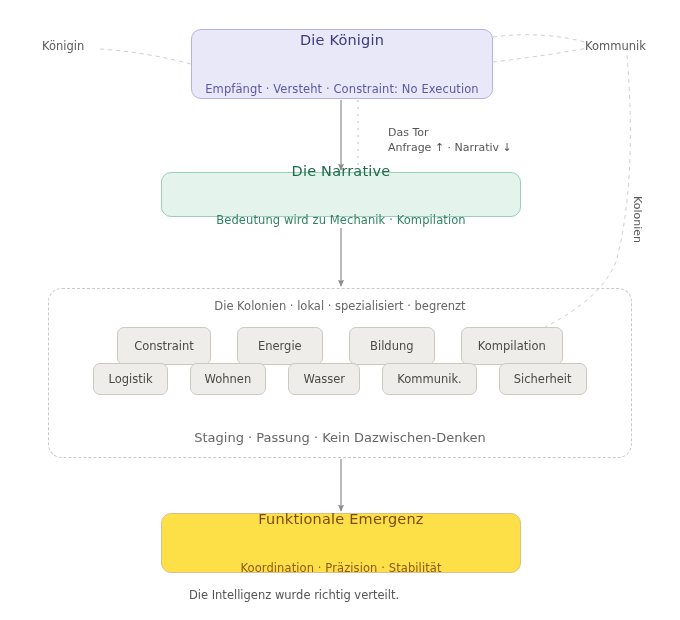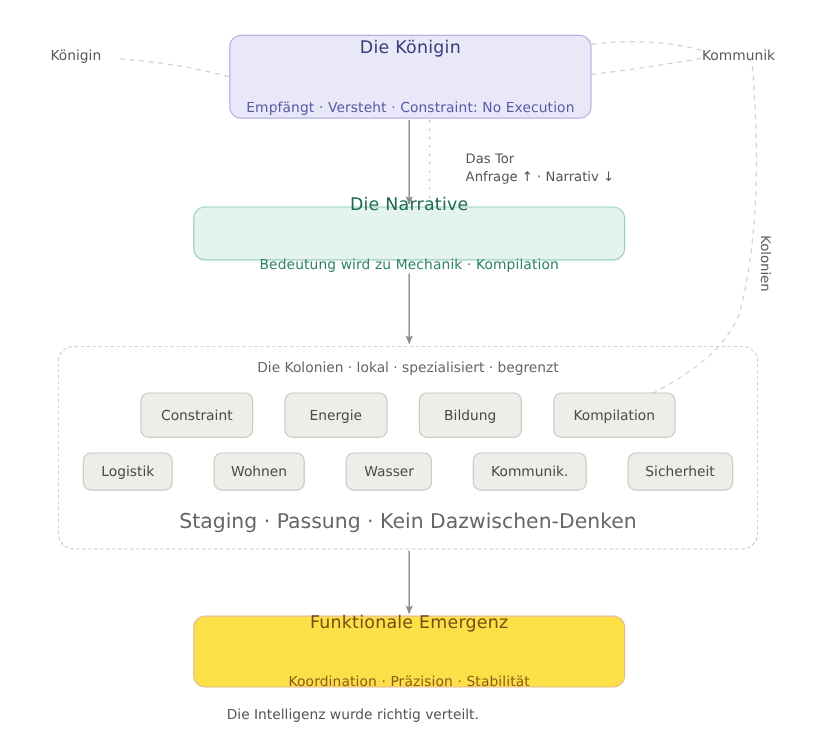--- a/index.html
+++ b/index.html
@@ -106,33 +106,33 @@
     text-align: center;
     font-size: 11.5px;
     color: #666666;
   }
   #colonies-caption-bottom {
     position: absolute;
     left: 0;
     bottom: 12px;
     width: 100%;
     text-align: center;
-    font-size: 17px;
+    font-size: 13px;
     color: #666666;
   }
   .chip-row {
     position: absolute;
     left: 0;
     width: 100%;
     display: flex;
     justify-content: center;
     align-items: center;
   }
   #chip-row-1 { top: 38px; gap: 26px; }
-  #chip-row-2 { top: 88px; gap: 34px; }
+  #chip-row-2 { top: 74px; gap: 22px; }
   .chip {
     box-sizing: border-box;
     background: #efedea;
     border: 1px solid #cdc9c2;
     border-radius: 7px;
     color: #4a4a4a;
     font-size: 11.5px;
     display: flex;
     align-items: center;
     justify-content: center;

